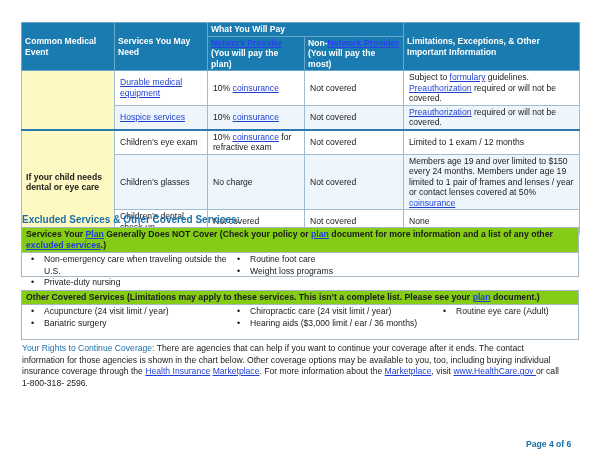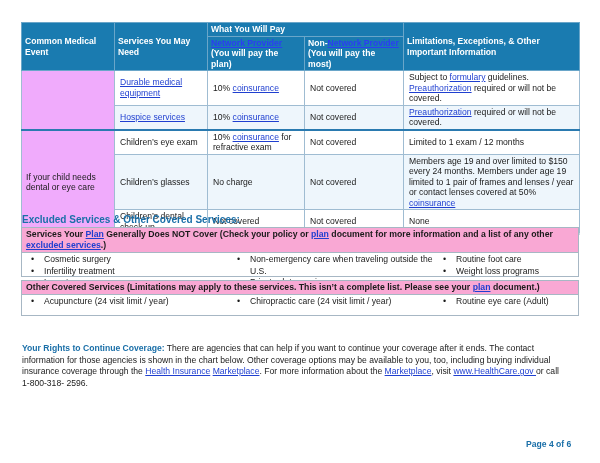--- a/index.html
+++ b/index.html
@@ -15,49 +15,49 @@
       border: 1px solid #9fbcd2; vertical-align: middle; line-height: 10.5px;
     }
     .cov-table th {
       background: #1a7bb0; color: #ffffff; font-weight: bold; text-align: left;
       border-color: #6aa6c9; padding: 1px 3px; font-size: 8.6px;
     }
     .cov-table th .hlink { color: #2a3ff0; text-decoration: underline; font-weight: bold; margin-top: 20px; }
     .cov-table td { padding: 1px 5px; background: #ffffff; }
     .cov-table tr.alt td.c { background: #eef6fc; }
     .cov-table td.event {
-      background: #f0abfc; font-weight: normal; padding: 2px 4px; text-align: left;
+      background: #fef9c3; font-weight: bold; padding: 2px 4px; text-align: left;
     }
     .cov-table tr.section-start td { border-top: 2px solid #2a7ab0; }
     .cov-table tr.last td { border-bottom: 2px solid #c9d7e2; }
 
     .excl-title {
       position: absolute; left: 22px; top: 214px; color: #1a6fa8; font-weight: bold; font-size: 10px;
     }
     .box {
       position: absolute; left: 21px; width: 558px; border: 1px solid #a7b7c4;
     }
     .box .box-head {
-      background: #f9a8d4; border-bottom: 1px solid #a7b7c4; font-weight: bold;
+      background: #84cc16; border-bottom: 1px solid #a7b7c4; font-weight: bold;
       padding: 1px 4px; font-size: 8.7px; line-height: 11px;
     }
     .box .cols { display: flex; padding: 1px 0 1px 0; }
     .box .col { list-style: none; }
     .box .col li { line-height: 11.6px; padding-left: 22px; position: relative; }
     .box .col li::before {
       content: "\2022"; position: absolute; left: 9px; top: 0; font-size: 9px;
     }
     .box1 { top: 227px; height: 50px; }
-    .box2 { top: 280px; height: 36px; }
+    .box2 { top: 290px; height: 50px; }
     .c1 { width: 206px; } .c2 { width: 206px; } .c3 { width: 140px; }
 
     .rights {
       position: absolute; left: 22px; top: 343px; width: 540px; line-height: 11.5px; font-size: 8.6px;
     }
-    .rights .rt { color: #1a6fa8; font-weight: bold; margin-top: 25px; }
+    .rights .rt { color: #1a6fa8; font-weight: normal; margin-top: 25px; }
 
     .page-num {
       position: absolute; left: 526px; top: 439px; color: #1a6fa8; font-weight: bold; font-size: 8.6px;
     }
   </style>
 </head>
 <body>
 
 <table class="cov-table">
   <colgroup>
@@ -121,46 +121,43 @@
   </tbody>
 </table>
 
 <div class="excl-title">Excluded Services &amp; Other Covered Services:</div>
 
 <div class="box box1">
   <div class="box-head">
     <span>Services Your </span><a>Plan</a><span> Generally Does NOT Cover (Check your policy or </span><a>plan</a><span> document for more information and a list of any other </span><a>excluded services</a><span>.)</span>
   </div>
   <div class="cols">
-    <ul class="col c1">
-      <li>Cosmetic surgery</li>
-      <li>Infertility treatment</li>
-      <li>Long-term care</li>
-    </ul>
     <ul class="col c2">
       <li>Non-emergency care when traveling outside the U.S.</li>
       <li>Private-duty nursing</li>
     </ul>
     <ul class="col c3">
       <li>Routine foot care</li>
       <li>Weight loss programs</li>
     </ul>
   </div>
 </div>
 
 <div class="box box2">
   <div class="box-head">
     <span>Other Covered Services (Limitations may apply to these services. This isn’t a complete list. Please see your </span><a>plan</a><span> document.)</span>
   </div>
   <div class="cols">
     <ul class="col c1">
       <li>Acupuncture (24 visit limit / year)</li>
+      <li>Bariatric surgery</li>
     </ul>
     <ul class="col c2">
       <li>Chiropractic care (24 visit limit / year)</li>
+      <li>Hearing aids ($3,000 limit / ear / 36 months)</li>
     </ul>
     <ul class="col c3">
       <li>Routine eye care (Adult)</li>
     </ul>
   </div>
 </div>
 
 <div class="rights">
   <span class="rt">Your Rights to Continue Coverage:</span><span> There are agencies that can help if you want to continue your coverage after it ends. The contact information for those agencies is shown in the chart below. Other coverage options may be available to you, too, including buying individual insurance coverage through the </span><a>Health Insurance</a><span> </span><a>Marketplace</a><span>. For more information about the </span><a>Marketplace</a><span>, visit </span><a>www.HealthCare.gov </a><span>or call 1-800-318- 2596.</span>
 </div>

